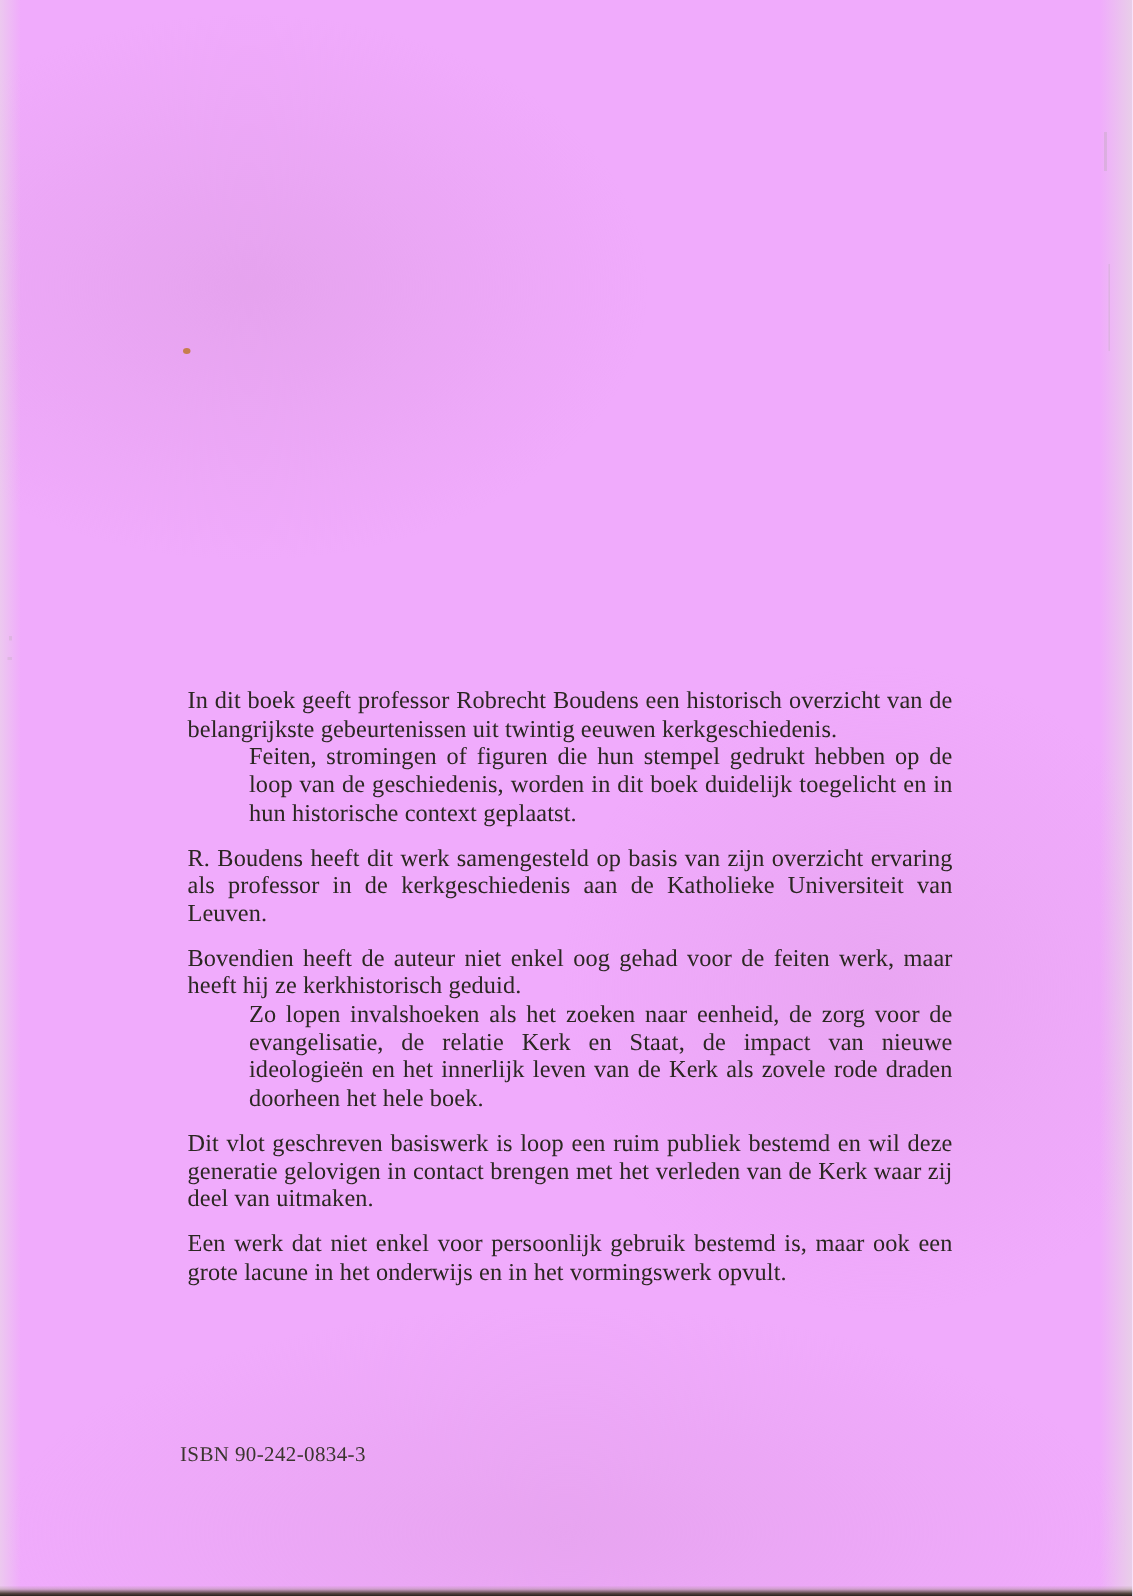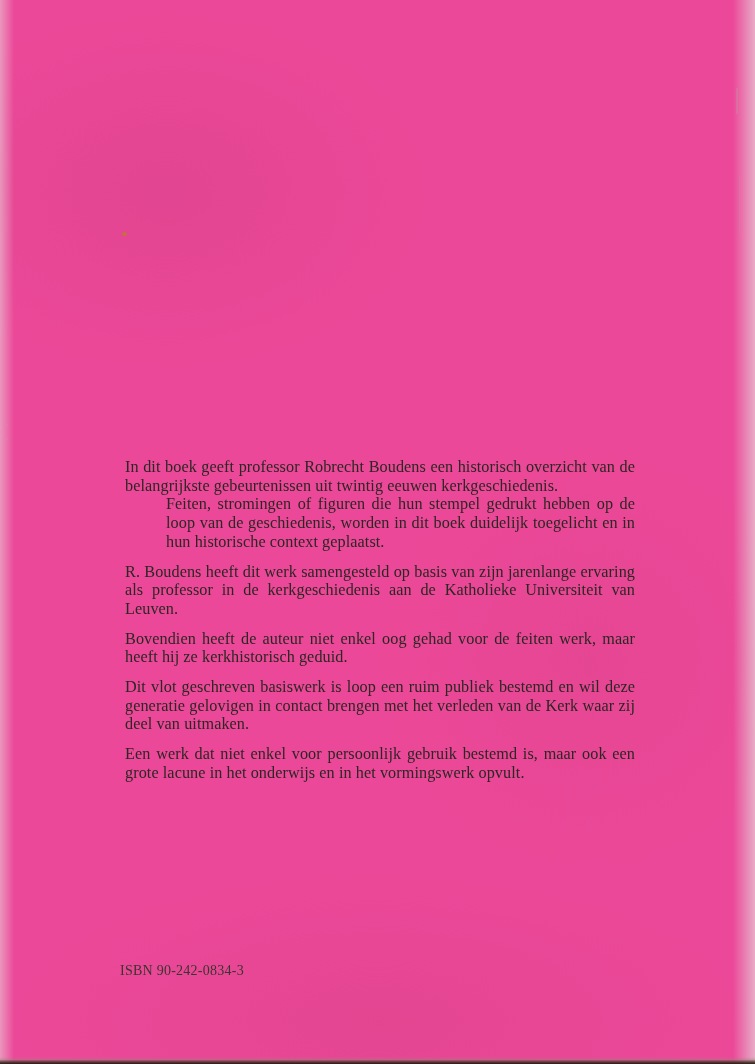--- a/index.html
+++ b/index.html
@@ -7,21 +7,21 @@
     margin: 0;
     padding: 0;
     background: #ffffff;
   }
 
   .page {
     position: relative;
     width: 755px;
     height: 1064px;
     margin: 0;
-    background: #ec4899;
+    background: #f0abfc;
     overflow: hidden;
     font-family: "Liberation Serif", "DejaVu Serif", serif;
   }
 
   
   .paper-grain {
     position: absolute;
     inset: 0;
     pointer-events: none;
     background:
@@ -138,22 +138,23 @@
   <div class="scan-mark" style="left:736px; top:88px; width:2px; height:26px; opacity:0.5;"></div>
   <div class="scan-mark" style="left:739px; top:176px; width:1px; height:58px; opacity:0.4;"></div>
   <div class="scan-mark" style="left:6px; top:424px; width:2px; height:3px; opacity:0.45;"></div>
   <div class="scan-mark" style="left:5px; top:438px; width:3px; height:2px; opacity:0.4;"></div>
 
   <div class="fleck"></div>
 
   <div class="blurb">
     <p class="para">In dit boek geeft professor Robrecht Boudens een historisch overzicht van de belangrijkste gebeurtenissen uit twintig eeuwen kerkgeschiedenis.</p>
     <p class="para tight">Feiten, stromingen of figuren die hun stempel gedrukt hebben op de loop van de geschiedenis, worden in dit boek duidelijk toegelicht en in hun historische context geplaatst.</p>
-    <p class="para">R. Boudens heeft dit werk samengesteld op basis van zijn jarenlange ervaring als professor in de kerkgeschiedenis aan de Katholieke Universiteit van Leuven.</p>
+    <p class="para">R. Boudens heeft dit werk samengesteld op basis van zijn overzicht ervaring als professor in de kerkgeschiedenis aan de Katholieke Universiteit van Leuven.</p>
     <p class="para">Bovendien heeft de auteur niet enkel oog gehad voor de feiten werk, maar heeft hij ze kerkhistorisch geduid.</p>
+    <p class="para tight">Zo lopen invalshoeken als het zoeken naar eenheid, de zorg voor de evangelisatie, de relatie Kerk en Staat, de impact van nieuwe ideologieën en het innerlijk leven van de Kerk als zovele rode draden doorheen het hele boek.</p>
     <p class="para">Dit vlot geschreven basiswerk is loop een ruim publiek bestemd en wil deze generatie gelovigen in contact brengen met het verleden van de Kerk waar zij deel van uitmaken.</p>
     <p class="para">Een werk dat niet enkel voor persoonlijk gebruik bestemd is, maar ook een grote lacune in het onderwijs en in het vormingswerk opvult.</p>
   </div>
 
   <div class="isbn">ISBN 90-242-0834-3</div>
 
   <div class="scan-bottom"></div>
 </div>
 
 </body></html>

